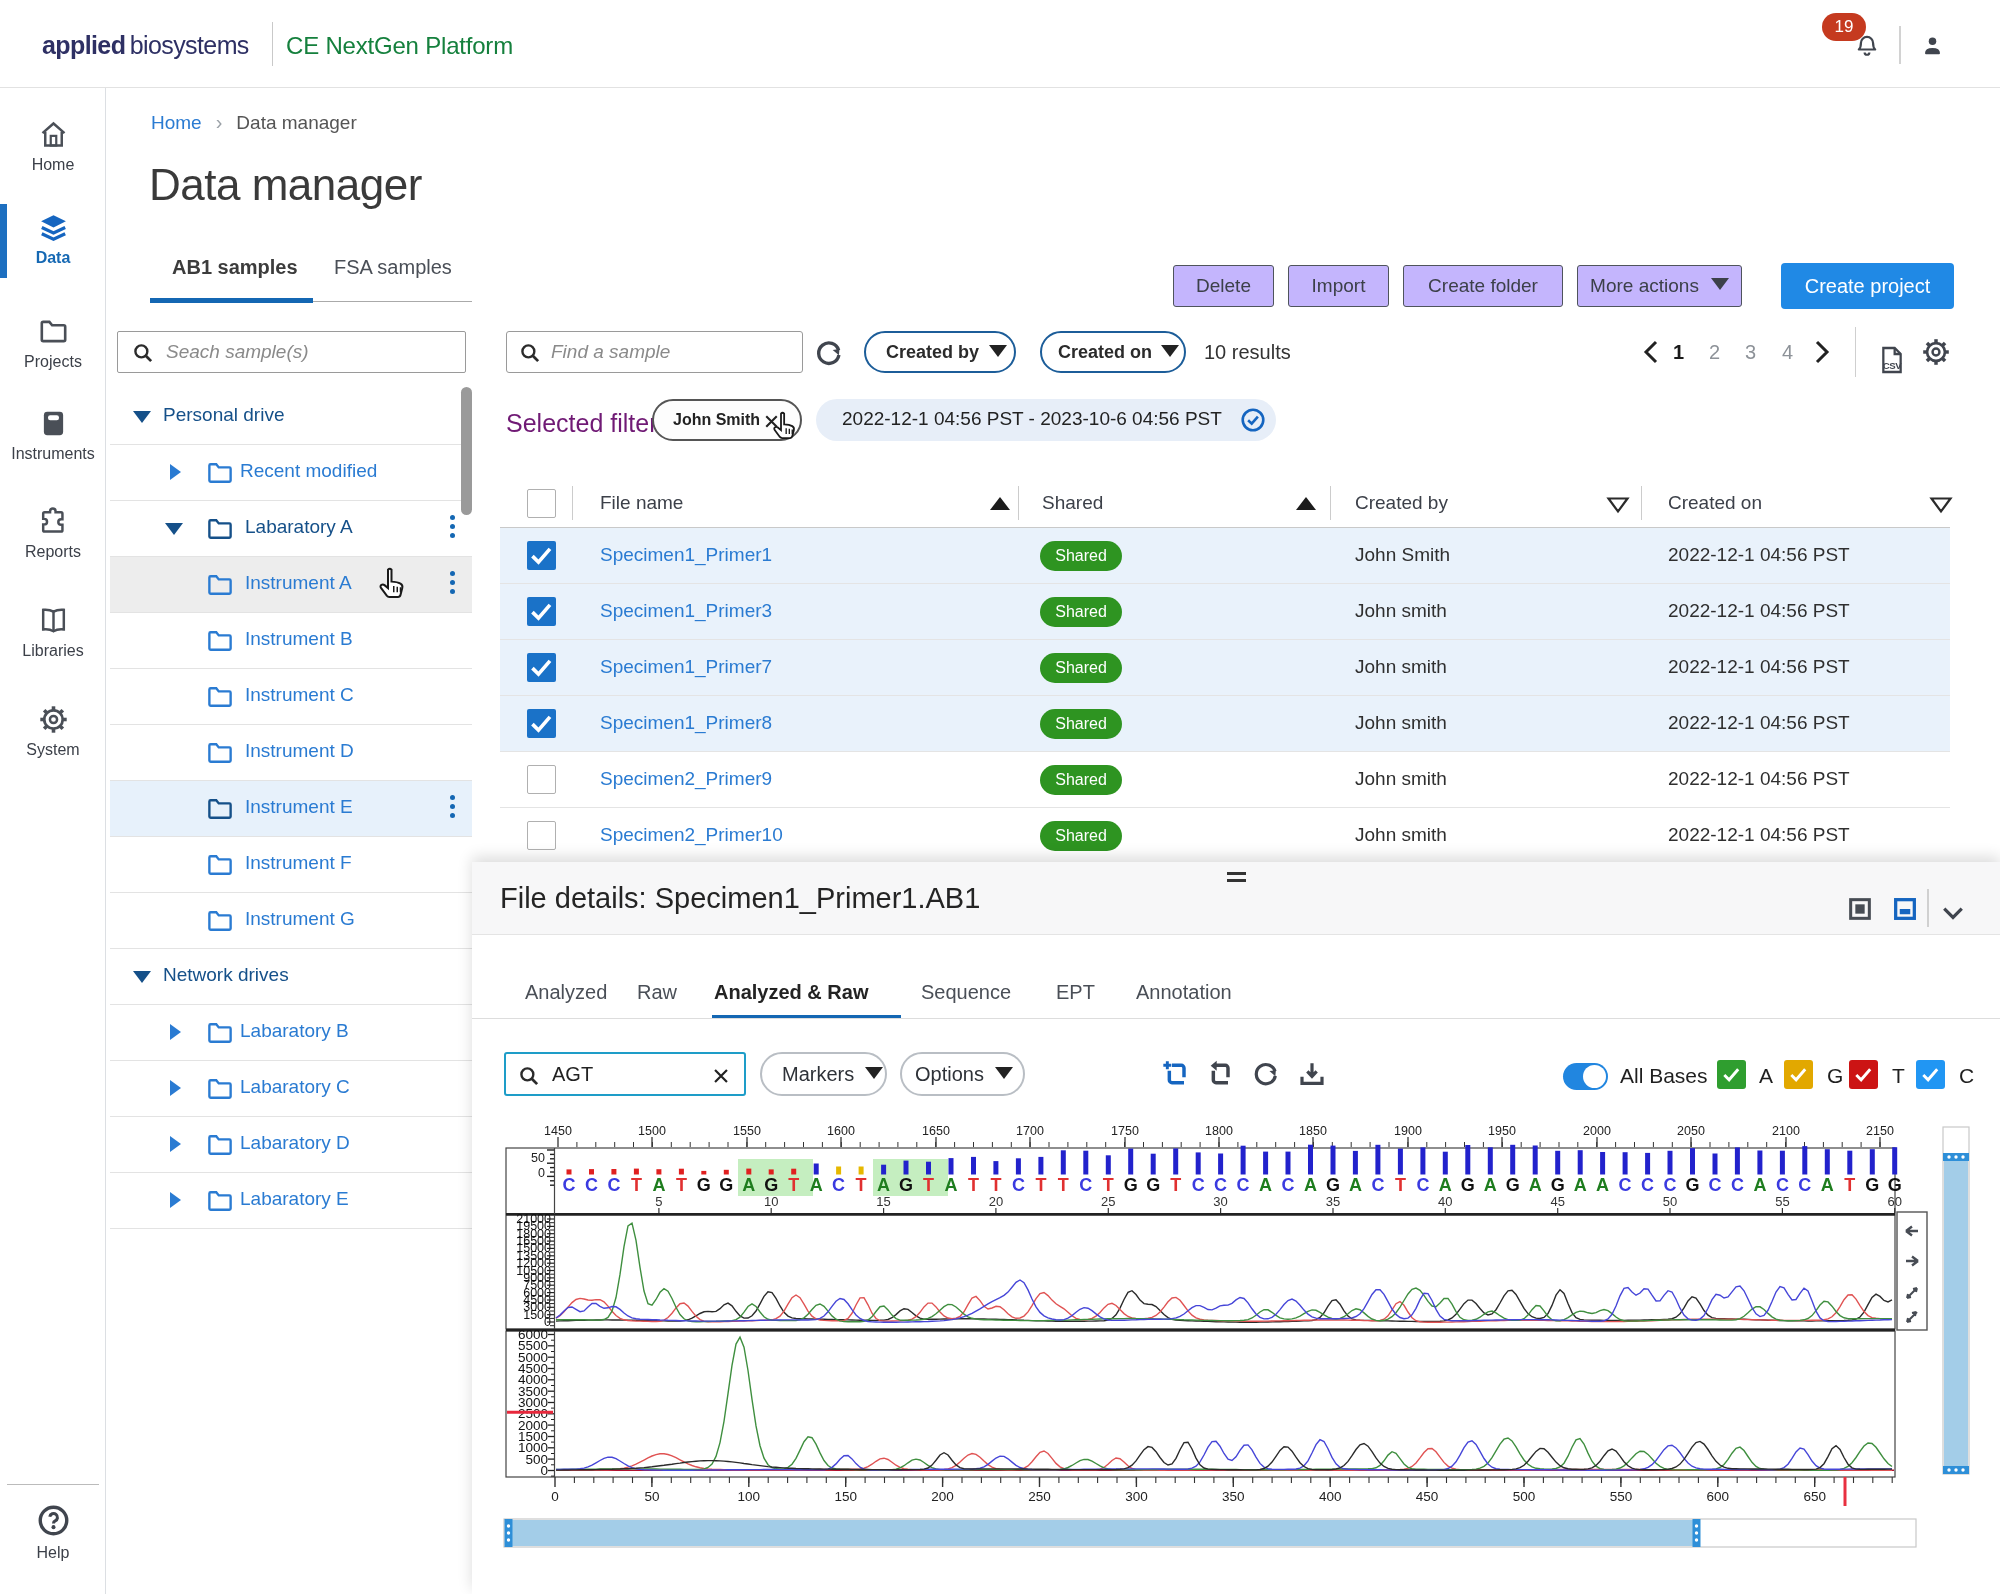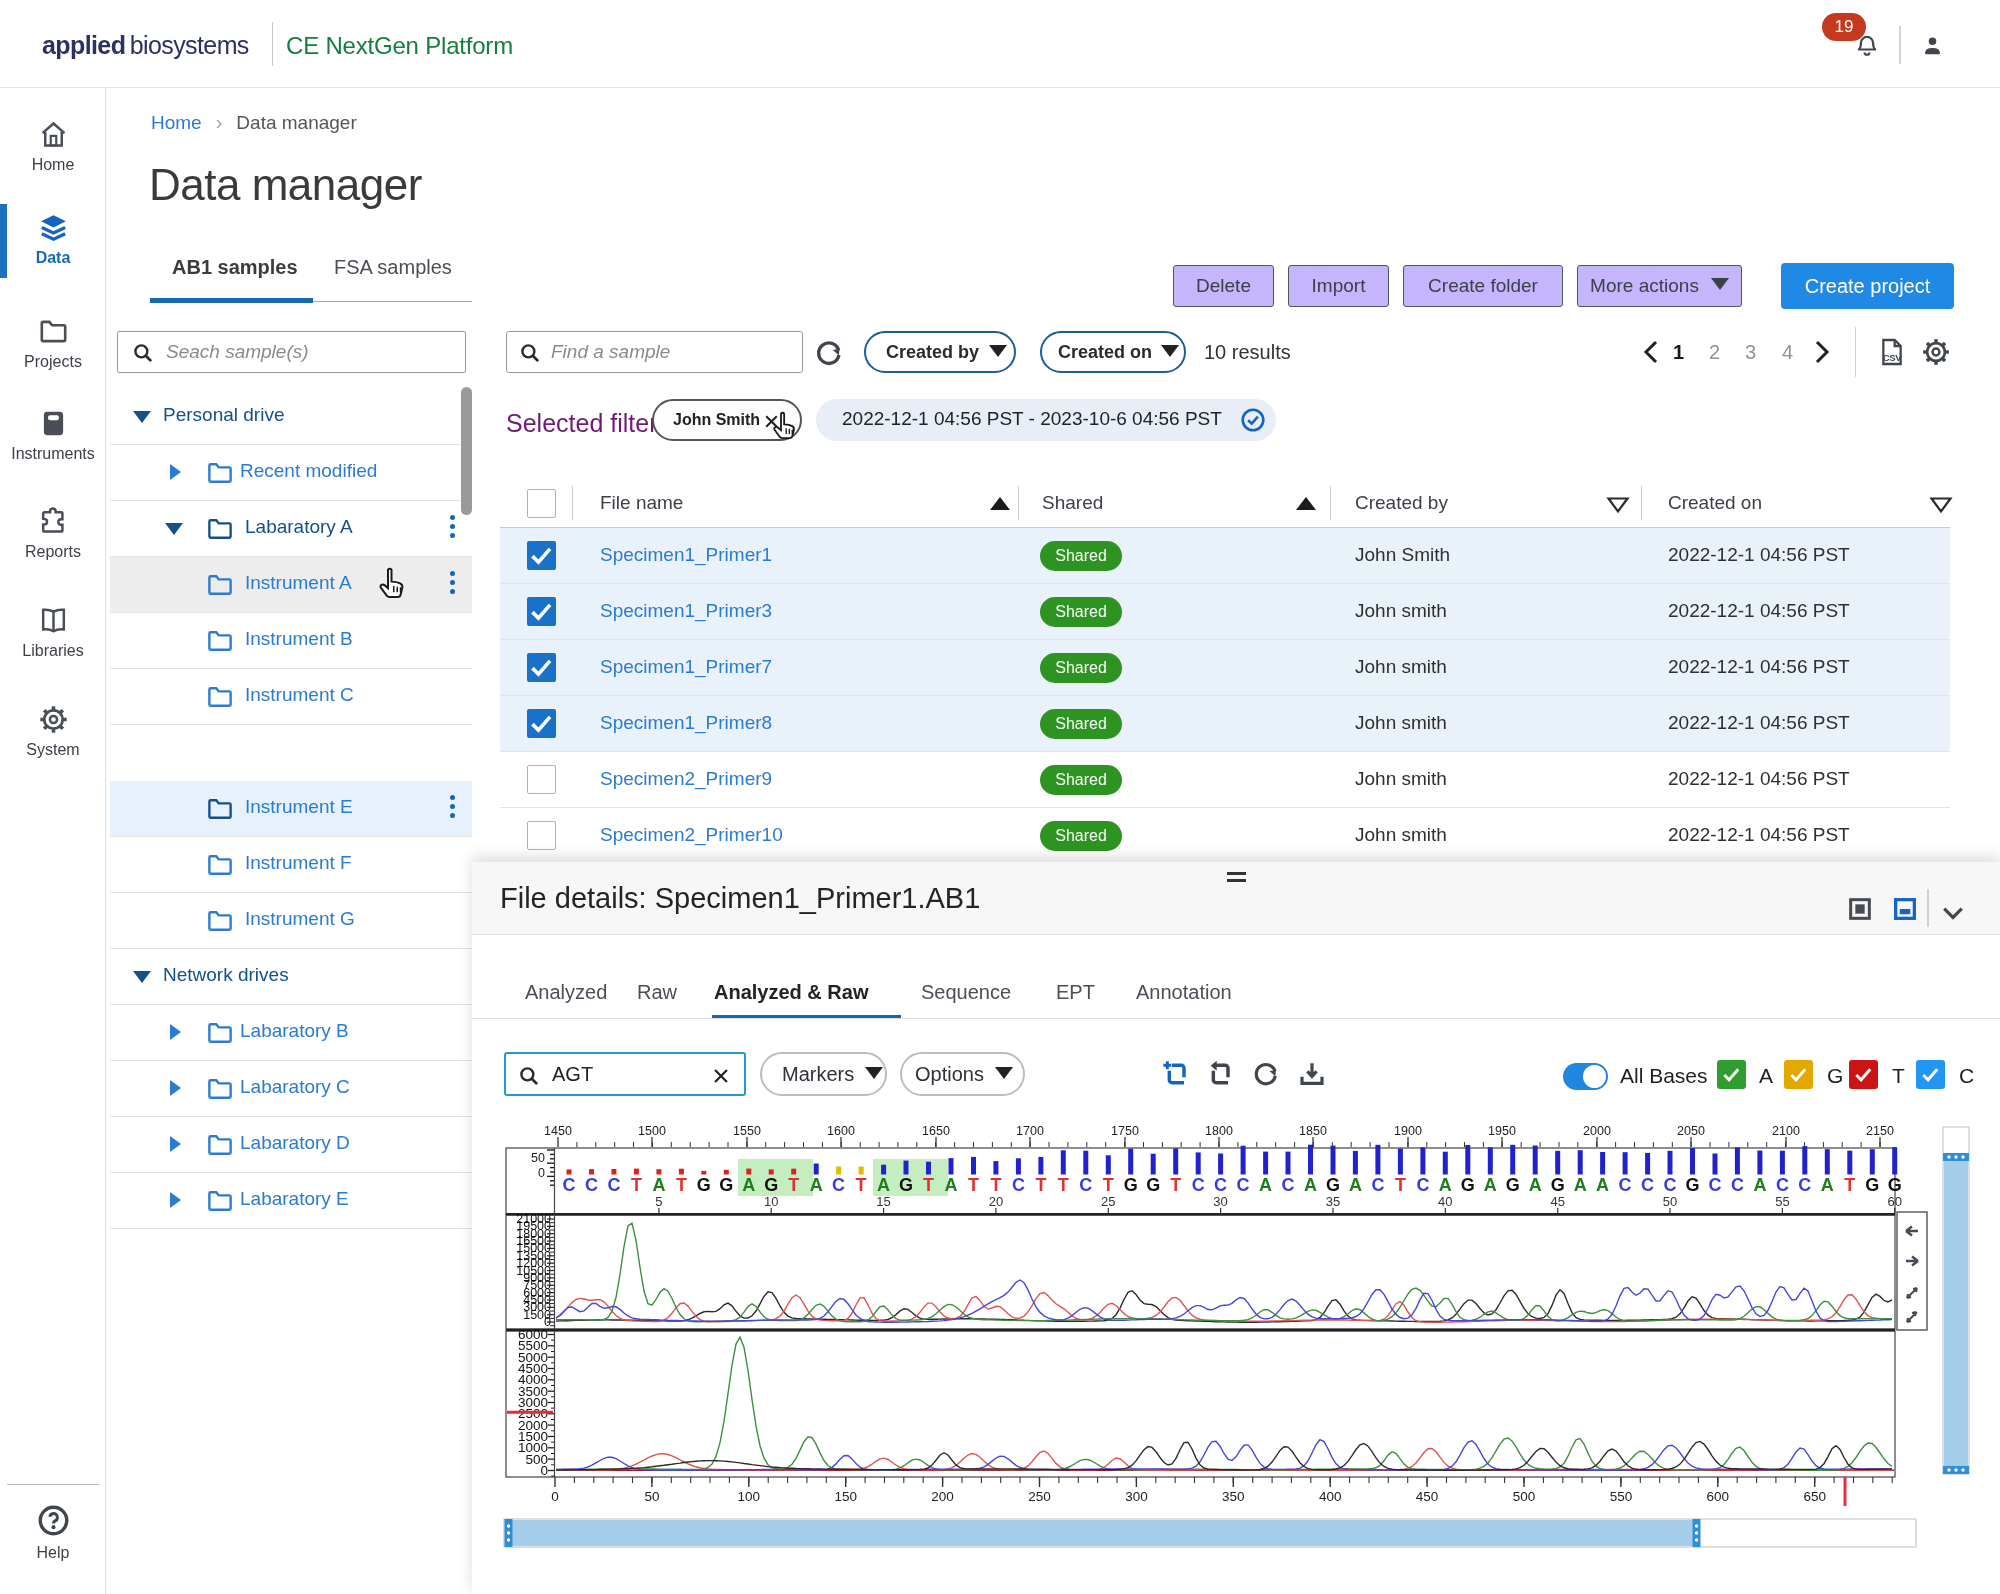--- a/index.html
+++ b/index.html
@@ -265,20 +265,28 @@
 <div class="txt" style="left:135px">Instrument B</div>
 </div>
 <div class="trow" style="top:669px;">
 <div class="abs" style="left:95px;top:13px">
         <svg width="30" height="30" viewBox="0 0 24 24" style="display:block">
           <path d="M3.5 6 Q3.5 5 4.5 5 L9 5 L11 7.5 L19.5 7.5 Q20.5 7.5 20.5 8.5 L20.5 18 Q20.5 19 19.5 19 L4.5 19 Q3.5 19 3.5 18 Z" fill="none" stroke="#2a7bd2" stroke-width="1.9"></path>
         </svg>
       </div>
 <div class="txt" style="left:135px">Instrument C</div>
 </div>
+<div class="trow" style="top:725px;">
+<div class="abs" style="left:95px;top:13px">
+        <svg width="30" height="30" viewBox="0 0 24 24" style="display:block">
+          <path d="M3.5 6 Q3.5 5 4.5 5 L9 5 L11 7.5 L19.5 7.5 Q20.5 7.5 20.5 8.5 L20.5 18 Q20.5 19 19.5 19 L4.5 19 Q3.5 19 3.5 18 Z" fill="none" stroke="#2a7bd2" stroke-width="1.9"></path>
+        </svg>
+      </div>
+<div class="txt" style="left:135px">Instrument D</div>
+</div>
 <div class="trow" style="top:781px;background:#e7f1fb;">
 <div class="abs" style="left:95px;top:13px">
         <svg width="30" height="30" viewBox="0 0 24 24" style="display:block">
           <path d="M3.5 6 Q3.5 5 4.5 5 L9 5 L11 7.5 L19.5 7.5 Q20.5 7.5 20.5 8.5 L20.5 18 Q20.5 19 19.5 19 L4.5 19 Q3.5 19 3.5 18 Z" fill="none" stroke="#155089" stroke-width="1.9"></path>
         </svg>
       </div>
 <div class="txt" style="left:135px">Instrument E</div>
 <div class="dots3">
         <i style="top:0"></i>
         <i style="top:9px"></i>
@@ -373,21 +381,21 @@
       <path d="M15 2 L5 12 L15 22" fill="none" stroke="#222" stroke-width="3"></path>
     </svg>
 <div class="pgnum" id="pg1" style="left:1673px">1</div>
 <div class="pgnum" style="left:1709px">2</div>
 <div class="pgnum" style="left:1745px">3</div>
 <div class="pgnum" style="left:1782px">4</div>
 <svg class="abs" style="left:1812px;top:340px" width="20" height="24" viewBox="0 0 20 24">
       <path d="M5 2 L15 12 L5 22" fill="none" stroke="#222" stroke-width="3"></path>
     </svg>
 <div id="pgdiv"></div>
-<div class="abs" style="left:1876px;top:336px">
+<div class="abs" style="left:1876px;top:344px">
       <svg width="32" height="32" viewBox="0 0 24 24" style="display:block">
         <path d="M5.5 3 h8.5 l4.5 4.5 v13.5 h-13 z" fill="none" stroke="#40454e" stroke-width="1.7"></path>
         <path d="M14 3 v4.5 h4.5" fill="none" stroke="#40454e" stroke-width="1.7"></path>
         <text x="12" y="18.8" font-size="7.2" font-weight="700" text-anchor="middle" fill="#40454e" font-family="Liberation Sans,sans-serif" letter-spacing="-0.3">CSV</text>
       </svg>
     </div>
 <div class="abs" style="left:1920px;top:336px">
       <svg width="32" height="32" viewBox="0 0 24 24" style="display:block">
         <circle cx="12" cy="12" r="6.7" fill="none" stroke="#40454e" stroke-width="2"></circle>
         <circle cx="12" cy="12" r="2.6" fill="none" stroke="#40454e" stroke-width="1.8"></circle>

